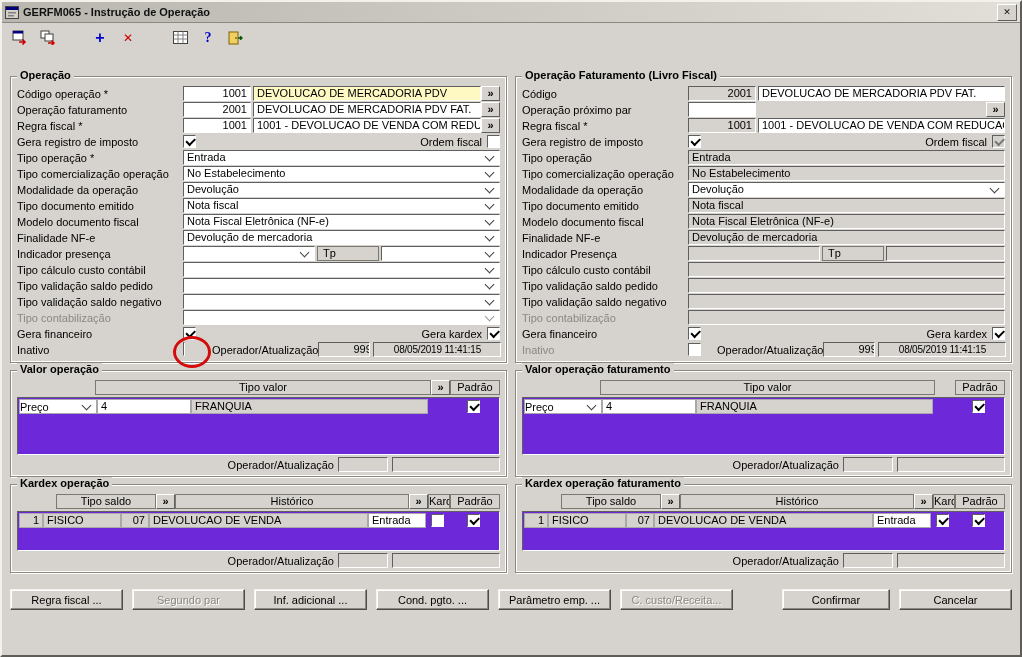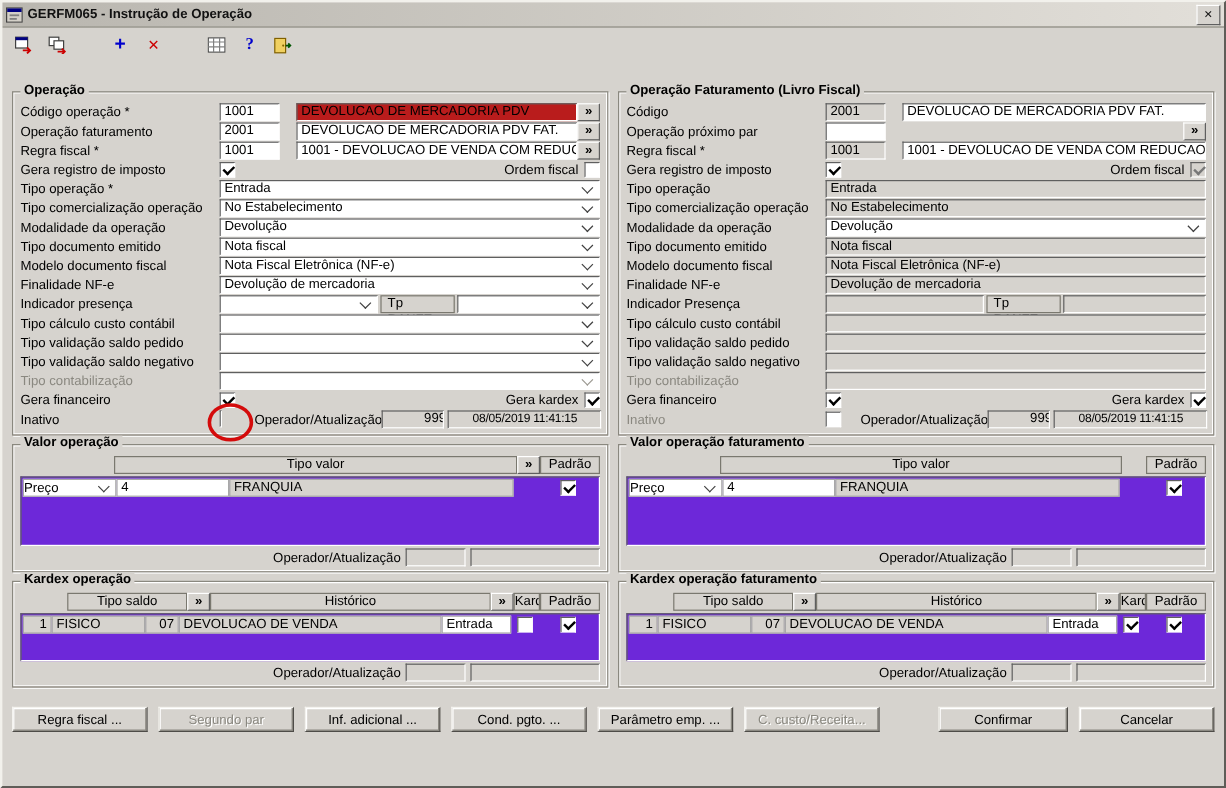--- a/index.html
+++ b/index.html
@@ -17,22 +17,22 @@
   .tbicon{width:22px;height:22px;display:flex;align-items:center;justify-content:center;cursor:default;}
   .tbgap{width:18px;}
   .glyph.plus{color:#0000cc;font-weight:bold;font-size:16px;}
   .glyph.del{color:#cc0000;font-weight:bold;font-size:12px;}
   .glyph.help{color:#0000cc;font-weight:bold;font-size:14px;font-family:"Liberation Serif","DejaVu Serif",serif;}
   
   .raised{background:#d6d3ce;border:1px solid;border-color:#fff #5f5f5f #5f5f5f #fff;}
   .txt{box-sizing:border-box;height:15px;line-height:13px;background:#fff;padding:0 3px;
     border:1px solid;border-color:#5f5f5f #fff #fff #5f5f5f;overflow:hidden;white-space:nowrap;}
   .txt.ro{background:#d6d3ce;}
-  .txt.hl{background:#b91c1c;}
-  .txt.num{width:50px;margin-right:14px;flex:none;}
+  .txt.hl{background:#fef9c3;}
+  .txt.num{width:68px;text-align:right;margin-right:2px;flex:none;}
   .combo{box-sizing:border-box;height:15px;display:flex;align-items:center;background:#fff;
     border:1px solid;border-color:#5f5f5f #fff #fff #5f5f5f;overflow:hidden;}
   .combo .val{padding:0 3px;line-height:13px;white-space:nowrap;overflow:hidden;}
   .chev{flex:none;width:6px;height:6px;border-right:1.5px solid #404040;border-bottom:1.5px solid #404040;
     transform:rotate(45deg);margin:-3px 6px 0 auto;}
   .chev.dim{border-color:#9a978f;}
   .cb{position:relative;flex:none;box-sizing:border-box;width:13px;height:13px;background:#fff;
     border:1px solid;border-color:#5f5f5f #fff #fff #5f5f5f;}
   .cb.checked::after{content:"";position:absolute;left:2px;top:2px;width:7px;height:3.5px;
     border-left:2px solid #000;border-bottom:2px solid #000;transform:rotate(-45deg);}

